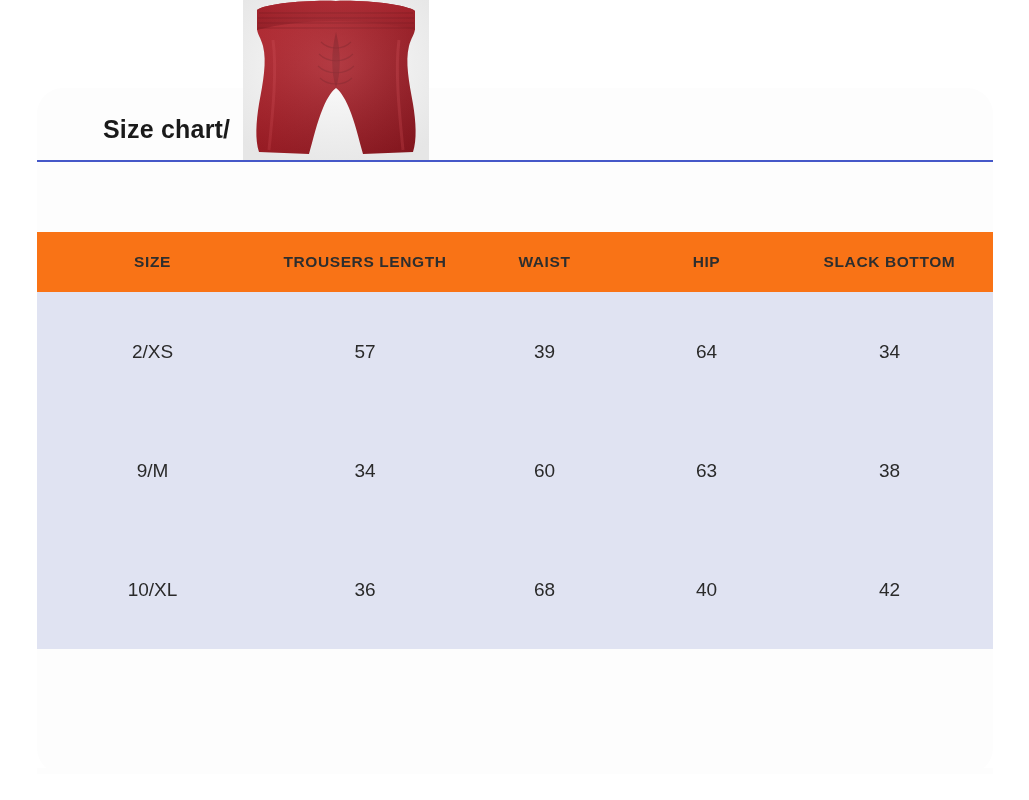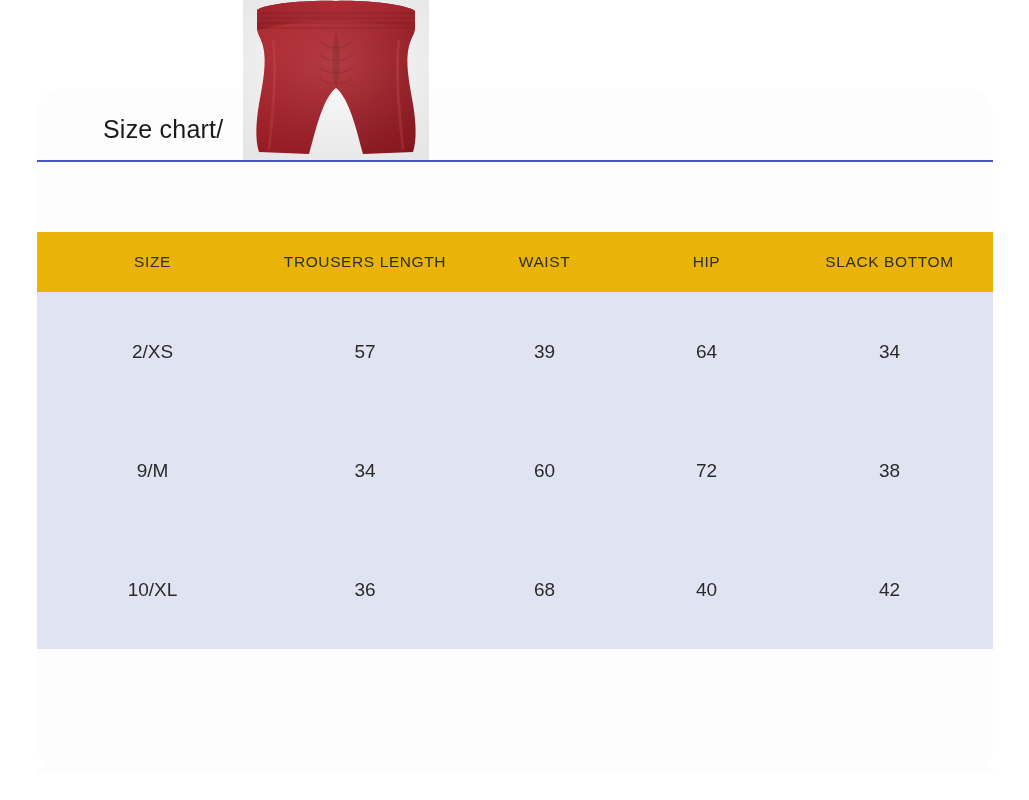--- a/index.html
+++ b/index.html
@@ -49,21 +49,21 @@
   .product-photo svg {
     display: block;
   }
 
   
   .title {
     position: absolute;
     left: 103px;
     top: 115px;
     font-size: 25px;
-    font-weight: normal;
+    font-weight: bold;
     color: #1a1a1a;
     letter-spacing: 0.2px;
     white-space: nowrap;
   }
 
   
   .divider {
     position: absolute;
     left: 37px;
     top: 160px;
@@ -85,28 +85,28 @@
     table-layout: fixed;
   }
   table.size-table col.c0 { width: 231px; }
   table.size-table col.c1 { width: 194px; }
   table.size-table col.c2 { width: 165px; }
   table.size-table col.c3 { width: 159px; }
   table.size-table col.c4 { width: 207px; }
 
   table.size-table th {
     font-size: 15.5px;
-    font-weight: normal;
+    font-weight: bold;
     color: #2e2e2e;
     letter-spacing: 0.6px;
     padding: 0;
     height: 60px;
     text-align: center;
     vertical-align: middle;
-    background: #eab308;
+    background: #f97316;
   }
   table.size-table td {
     font-size: 19px;
     font-weight: normal;
     color: #2a2a2a;
     padding: 0;
     height: 119px;
     text-align: center;
     vertical-align: middle;
   }
@@ -206,21 +206,21 @@
           <td class="size-col">2/XS</td>
           <td>57</td>
           <td>39</td>
           <td>64</td>
           <td>34</td>
         </tr>
         <tr class="band-alt">
           <td class="size-col">9/M</td>
           <td>34</td>
           <td>60</td>
-          <td>72</td>
+          <td>63</td>
           <td>38</td>
         </tr>
         <tr class="band-alt">
           <td class="size-col">10/XL</td>
           <td>36</td>
           <td>68</td>
           <td>40</td>
           <td>42</td>
         </tr>
       </tbody>

